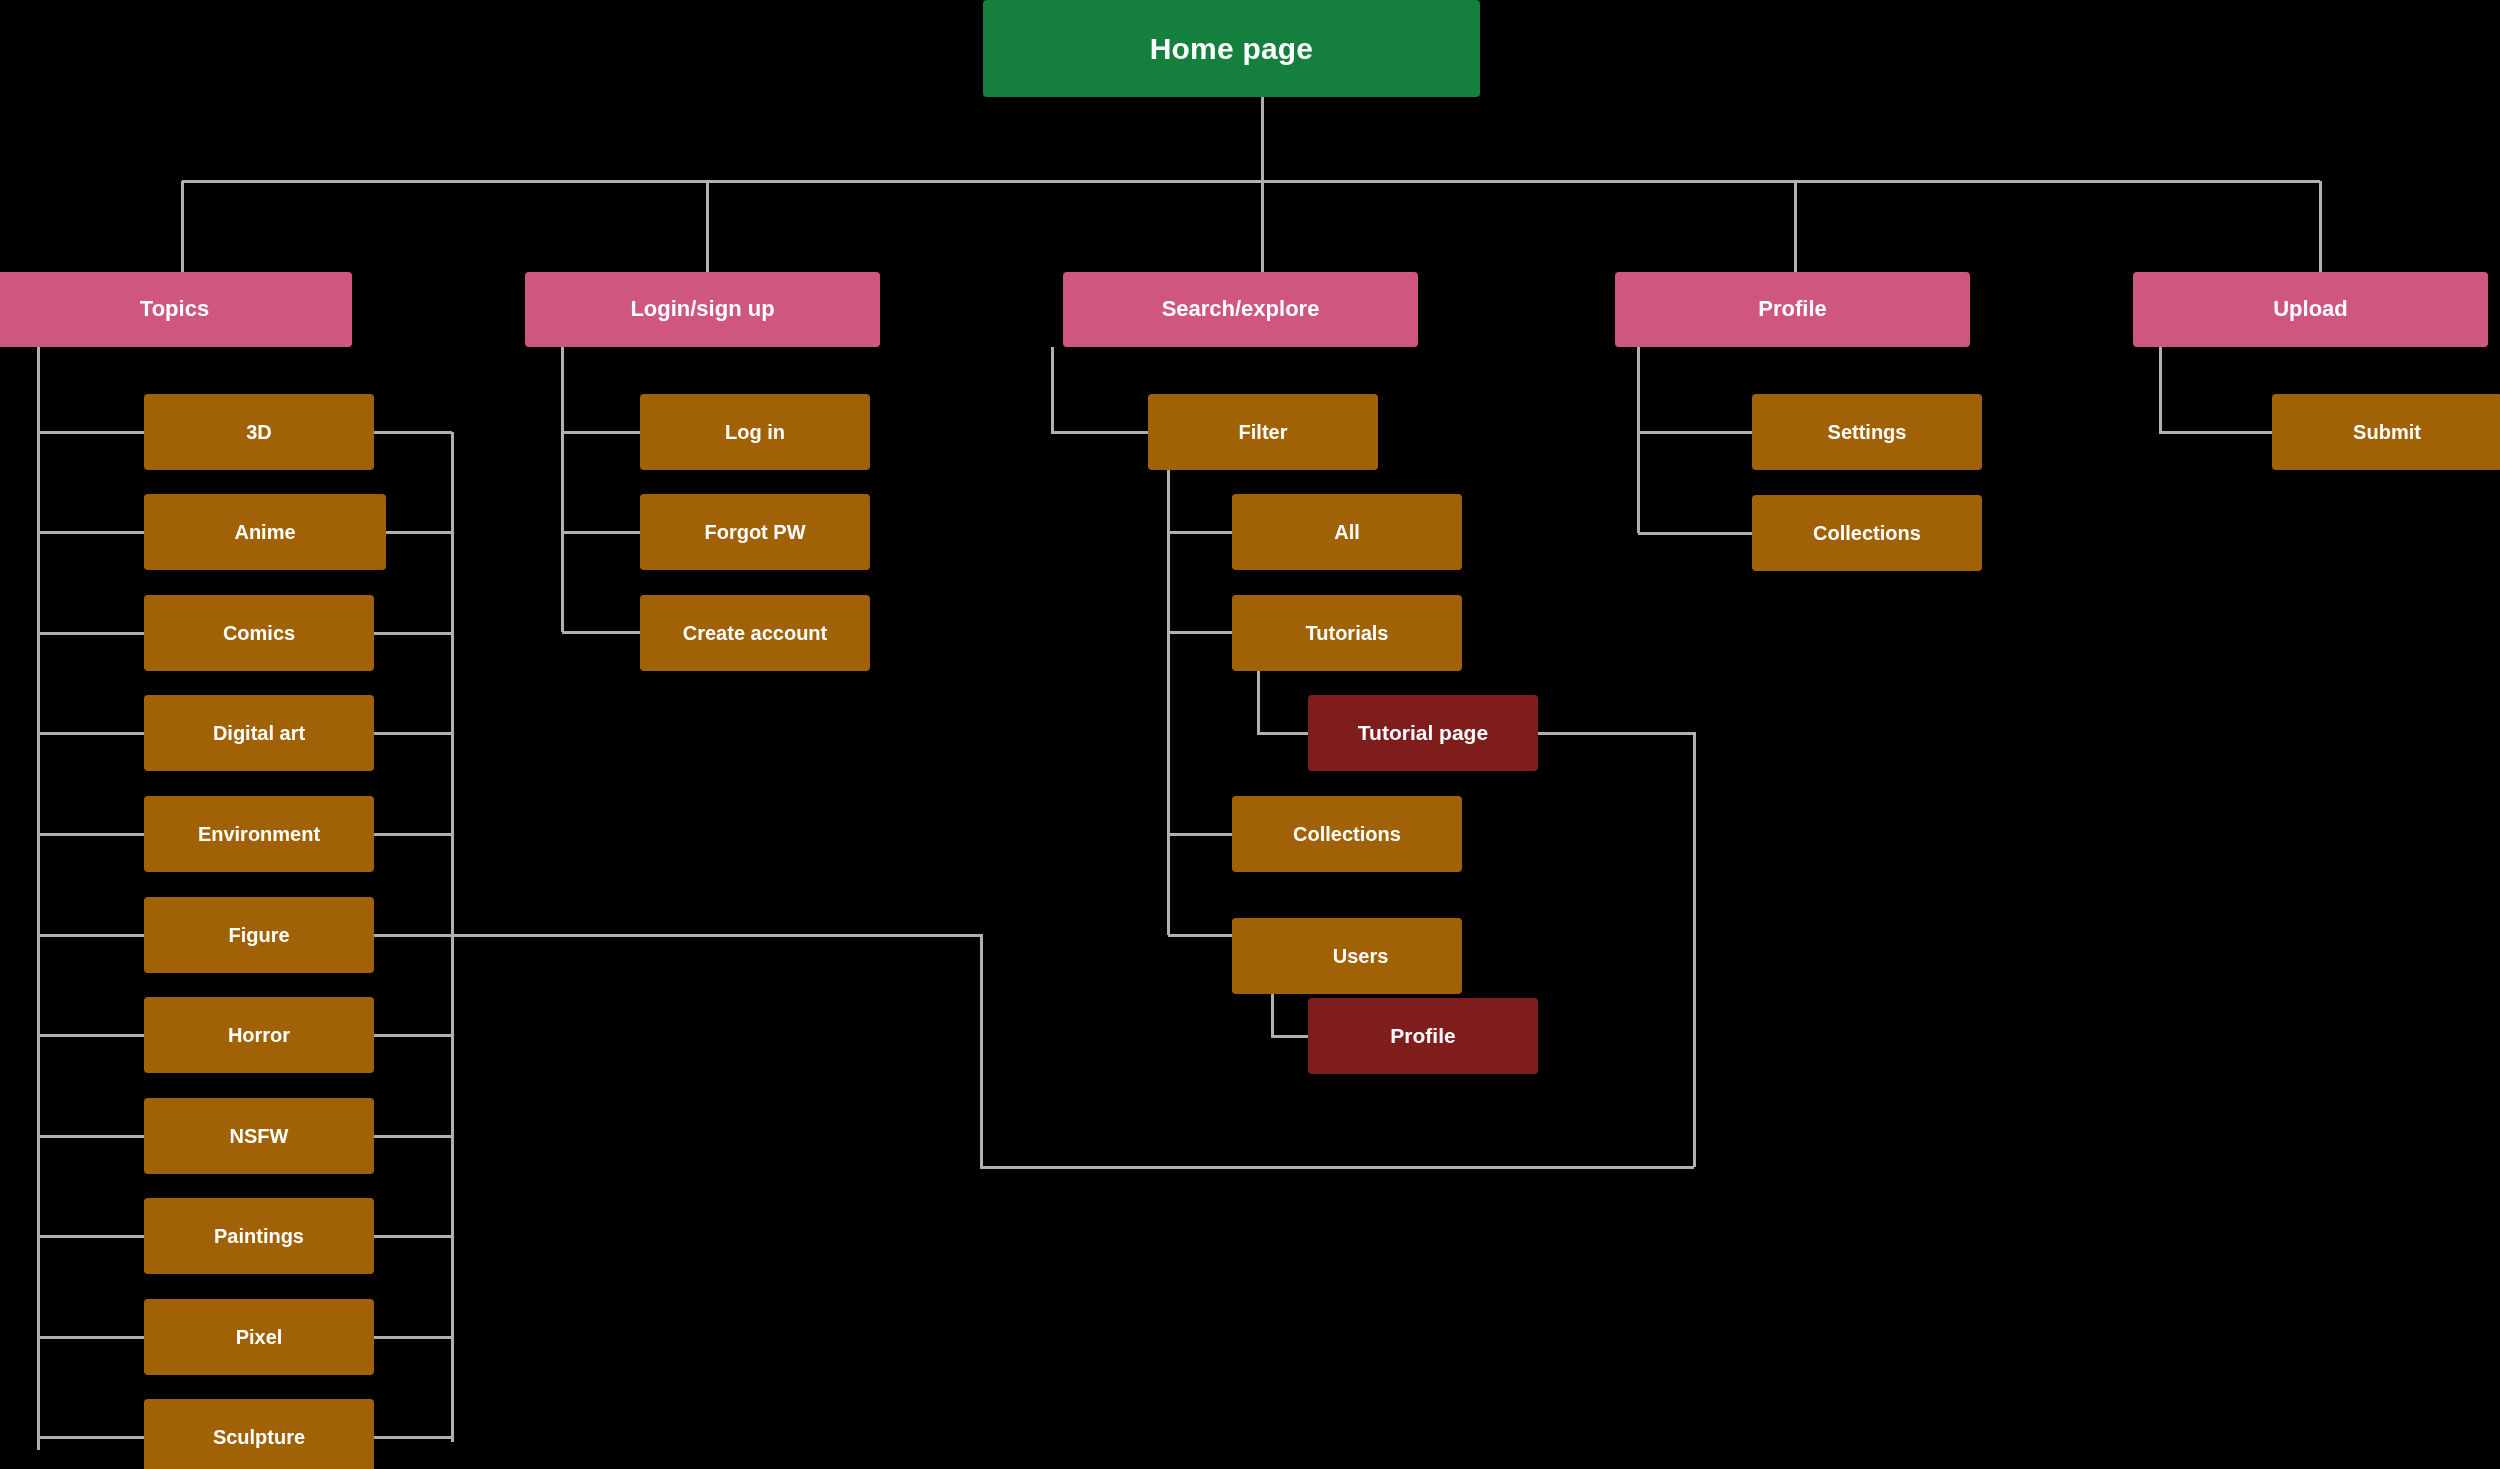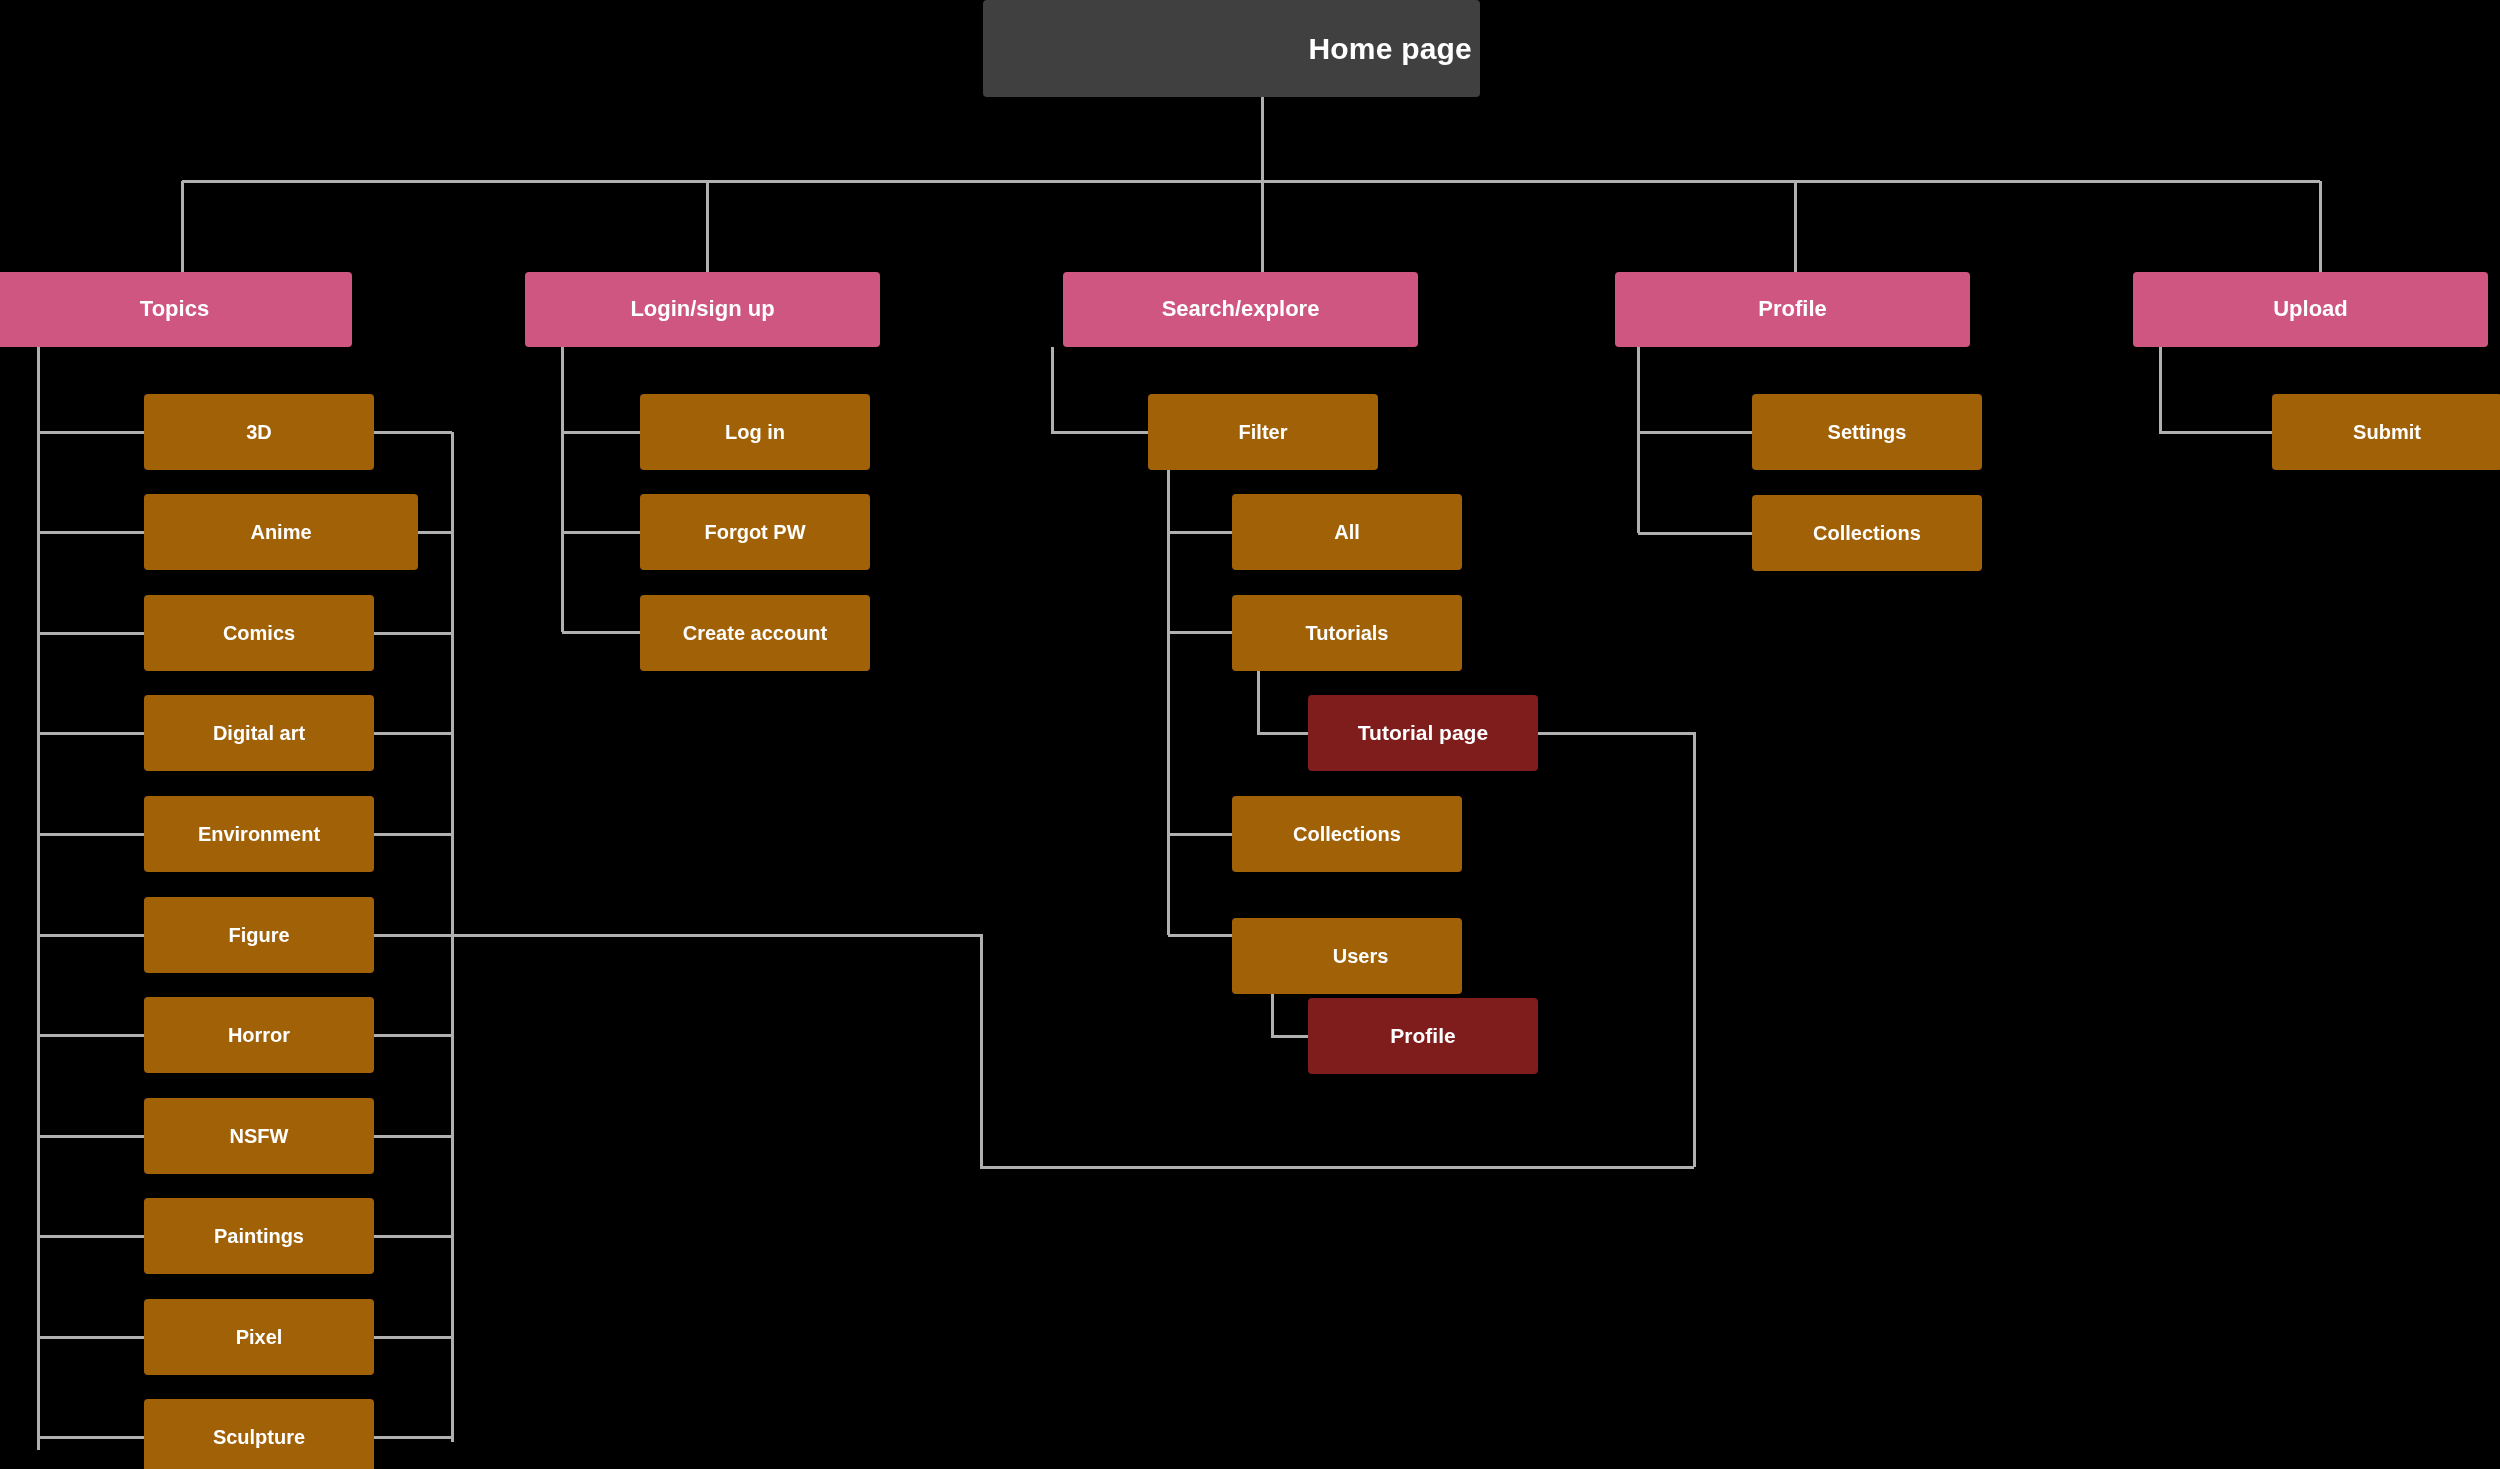--- a/index.html
+++ b/index.html
@@ -31,24 +31,23 @@
     justify-content: center;
     text-align: center;
     color: #ffffff;
     font-weight: bold;
     border-radius: 4px;
     z-index: 5;
     padding: 0 8px;
     line-height: 1.1;
   }
   .node.root {
-    background: #404040;
+    background: #15803d;
     font-size: 30px;
     letter-spacing: 0.2px;
-    justify-content: flex-end;
   }
   .node.section {
     background: #cf5680;
     font-size: 22px;
   }
   .node.leaf {
     background: #a16207;
     font-size: 20px;
   }
   .node.page {
@@ -144,21 +143,21 @@
   <div class="node section" style="left:1615px; top:272px; width:355px; height:75px;">
     <span>Profile</span>
   </div>
   <div class="node section" style="left:2133px; top:272px; width:355px; height:75px;">
     <span>Upload</span>
   </div>
 
   <div class="node leaf" style="left:144px; top:394px; width:230px; height:76px;">
     <span>3D</span>
   </div>
-  <div class="node leaf" style="left:144px; top:494px; width:274px; height:76px;">
+  <div class="node leaf" style="left:144px; top:494px; width:242px; height:76px;">
     <span>Anime</span>
   </div>
   <div class="node leaf" style="left:144px; top:595px; width:230px; height:76px;">
     <span>Comics</span>
   </div>
   <div class="node leaf" style="left:144px; top:695px; width:230px; height:76px;">
     <span>Digital art</span>
   </div>
   <div class="node leaf" style="left:144px; top:796px; width:230px; height:76px;">
     <span>Environment</span>

